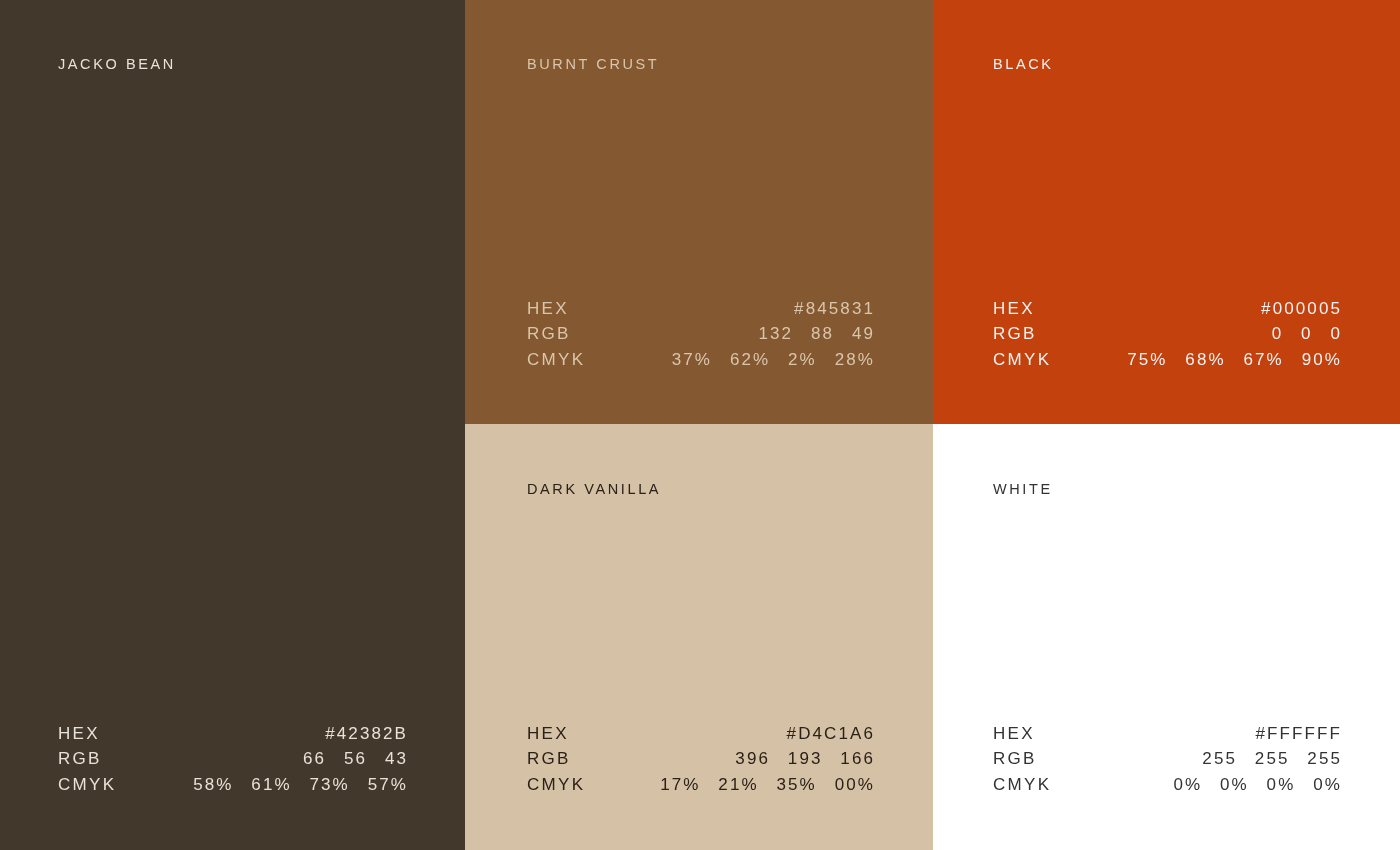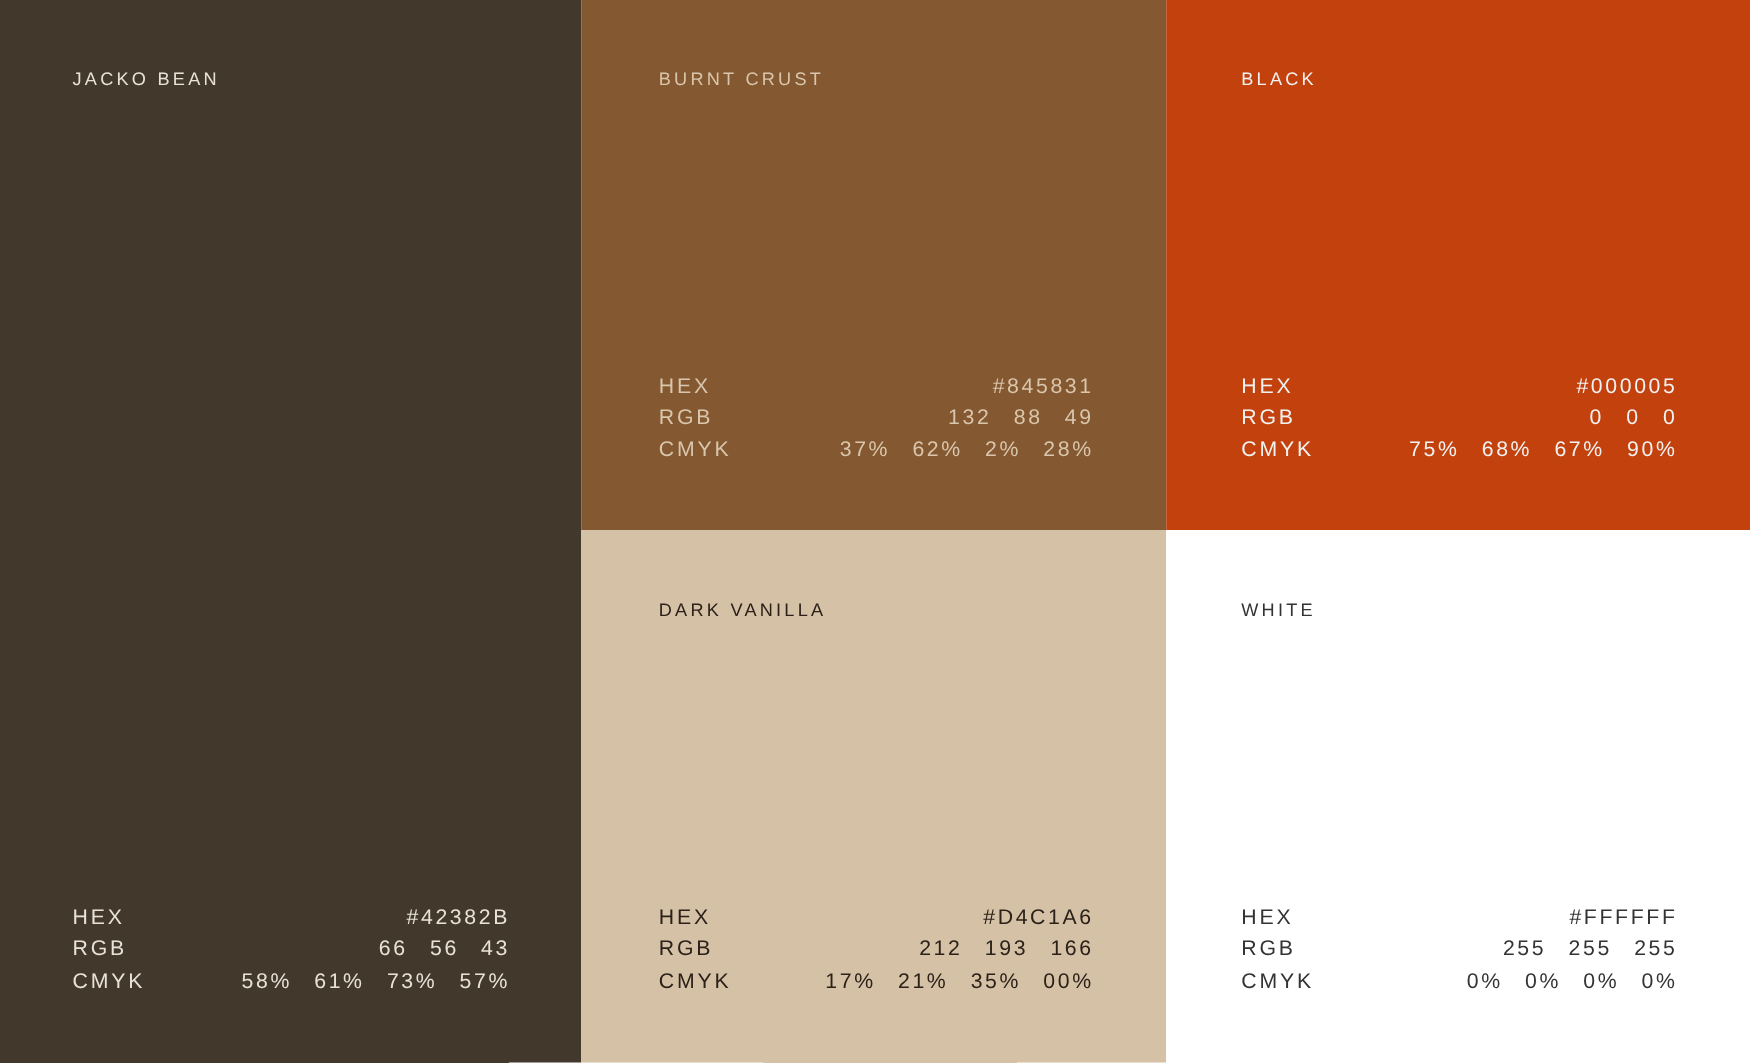--- a/index.html
+++ b/index.html
@@ -163,21 +163,21 @@
     <div class="spec-table" style="color: rgb(43, 33, 24);">
       <div class="spec-row">
         <span class="spec-label">HEX</span>
         <span class="spec-value">
           <span class="part">#D4C1A6</span>
         </span>
       </div>
       <div class="spec-row">
         <span class="spec-label">RGB</span>
         <span class="spec-value">
-          <span class="part">212</span>
+          <span class="part">396</span>
           <span class="part">193</span>
           <span class="part">166</span>
         </span>
       </div>
       <div class="spec-row">
         <span class="spec-label">CMYK</span>
         <span class="spec-value">
           <span class="part">17%</span>
           <span class="part">21%</span>
           <span class="part">35%</span>

